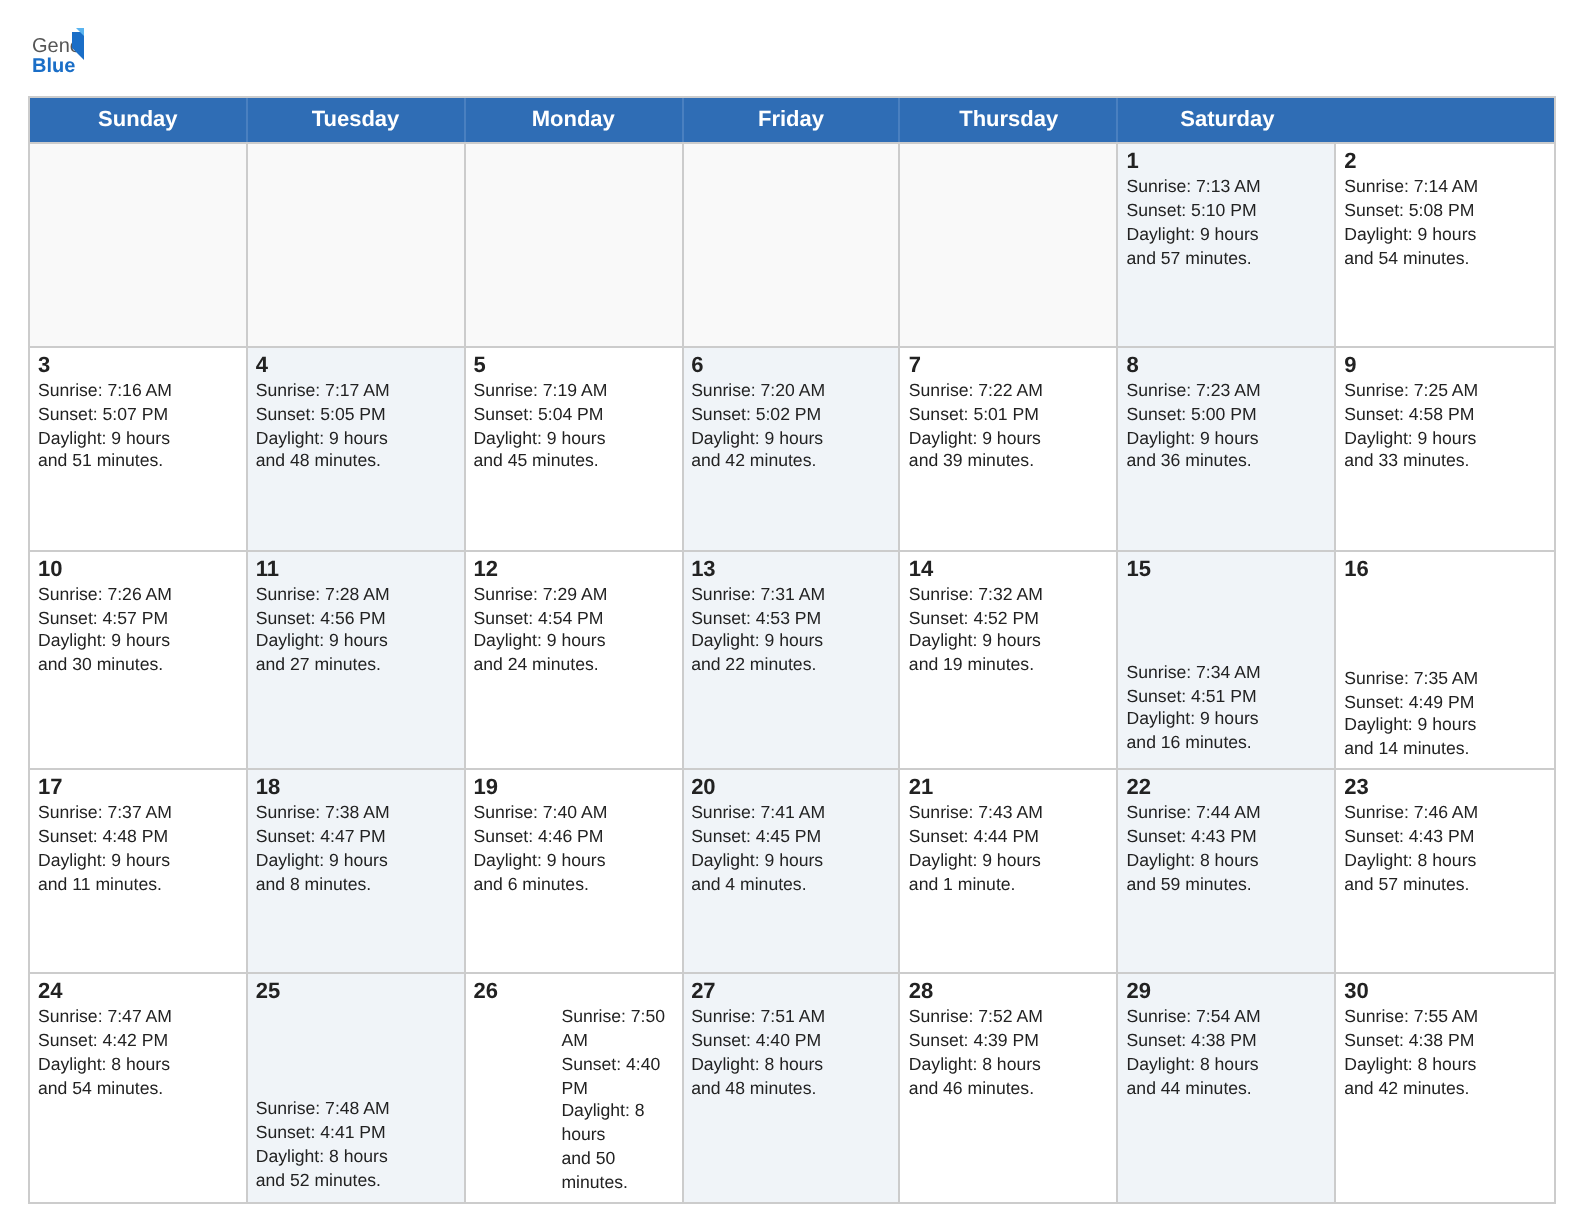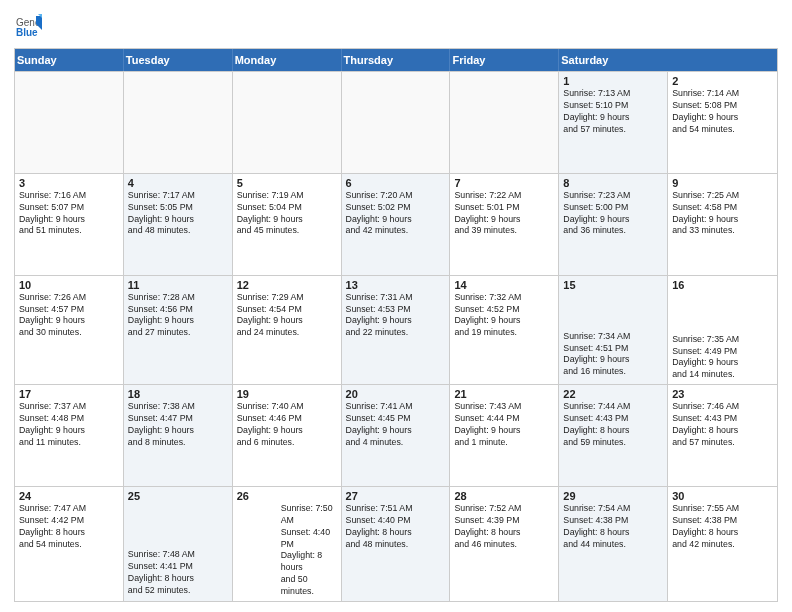--- a/index.html
+++ b/index.html
@@ -59,21 +59,21 @@
     }
     .cal-header-row {
       display: grid;
       grid-template-columns: repeat(7, 1fr);
       background: #2f6db5;
     }
     .cal-header-cell {
       color: #fff;
       font-size: 11px;
       font-weight: bold;
-      text-align: left;
+      text-align: center;
       padding: 5px 2px;
       border-right: 1px solid #4a80c0;
     }
     .cal-header-cell:last-child { border-right: none; }
     .cal-body {
       flex: 1;
       display: flex;
       flex-direction: column;
     }
     .cal-row {
@@ -127,22 +127,22 @@
       <div class="month-title"></div>
       <div class="subtitle"></div>
     </div>
   </div>
 
   <div class="calendar">
     <div class="cal-header-row">
     <div class="cal-header-cell">Sunday</div>
         <div class="cal-header-cell">Tuesday</div>
         <div class="cal-header-cell">Monday</div>
+        <div class="cal-header-cell">Friday</div>
         <div class="cal-header-cell">Thursday</div>
-        <div class="cal-header-cell">Friday</div>
         <div class="cal-header-cell">Saturday</div>
       </div>
     <div class="cal-body">
     <div class="cal-row">
           <div class="cal-cell empty"></div>
           <div class="cal-cell empty"></div>
           <div class="cal-cell empty"></div>
           <div class="cal-cell empty"></div>
           <div class="cal-cell empty"></div>
           <div class="cal-cell shaded">

